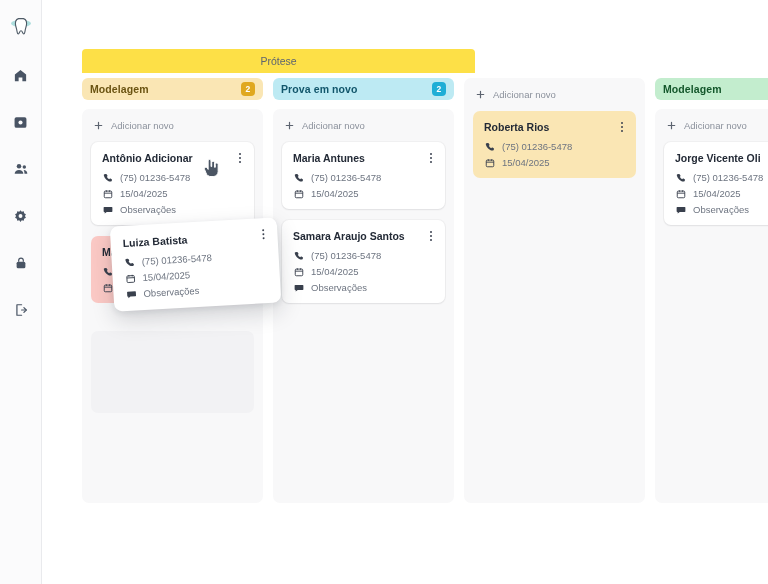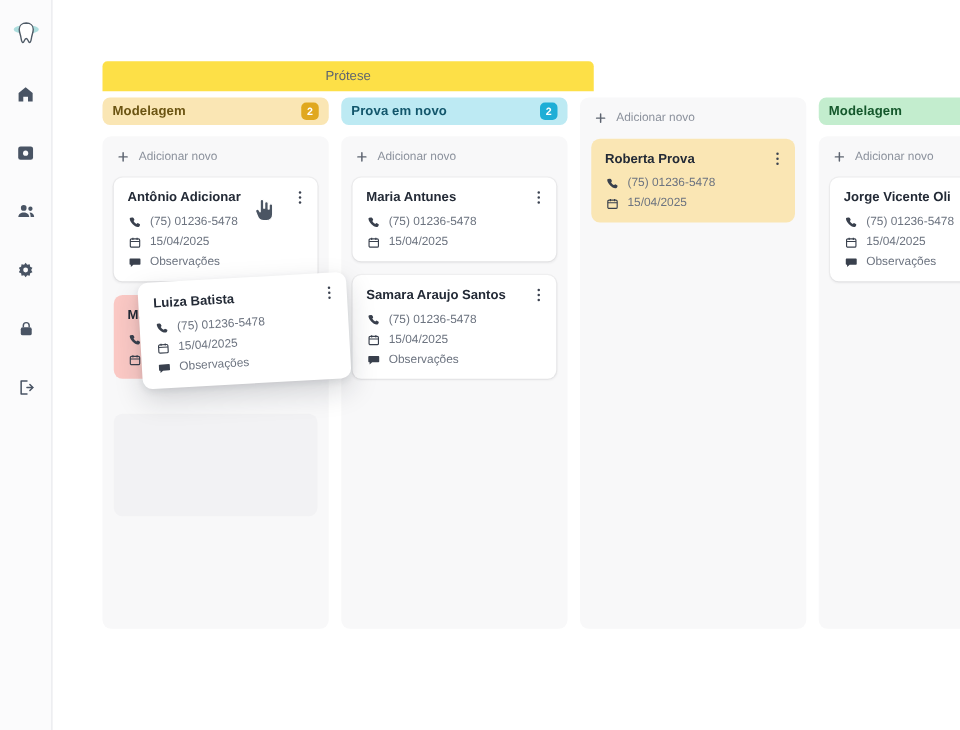--- a/index.html
+++ b/index.html
@@ -351,21 +351,21 @@
       <div class="add-new">
         <span class="plus">
                 <svg width="11" height="11" viewBox="0 0 24 24" fill="none" stroke="currentColor" stroke-width="2.6" stroke-linecap="round">
                   <path d="M12 5v14M5 12h14"></path>
                 </svg>
               </span>
         <span>Adicionar novo</span>
       </div>
 
       <div class="card tint-yellow">
-        <div class="card-title">Roberta Prova</div>
+        <div class="card-title">Roberta Rios</div>
         <div class="kebab">
                 <i></i>
                 <i></i>
                 <i></i>
               </div>
         <div class="card-row">
           <span class="ico">
                   <svg width="10" height="10" viewBox="0 0 24 24" fill="currentColor">
                     <path d="M6.6 2.5a2 2 0 012.6.8l1.4 2.5a2 2 0 01-.4 2.4l-1 .9a12 12 0 005.7 5.7l.9-1a2 2 0 012.4-.4l2.5 1.4a2 2 0 01.8 2.6l-.9 1.8a2.4 2.4 0 01-2.7 1.3C11.3 20.9 3.1 12.7 1.9 5.4A2.4 2.4 0 013.2 2.7z"></path>
                   </svg>

